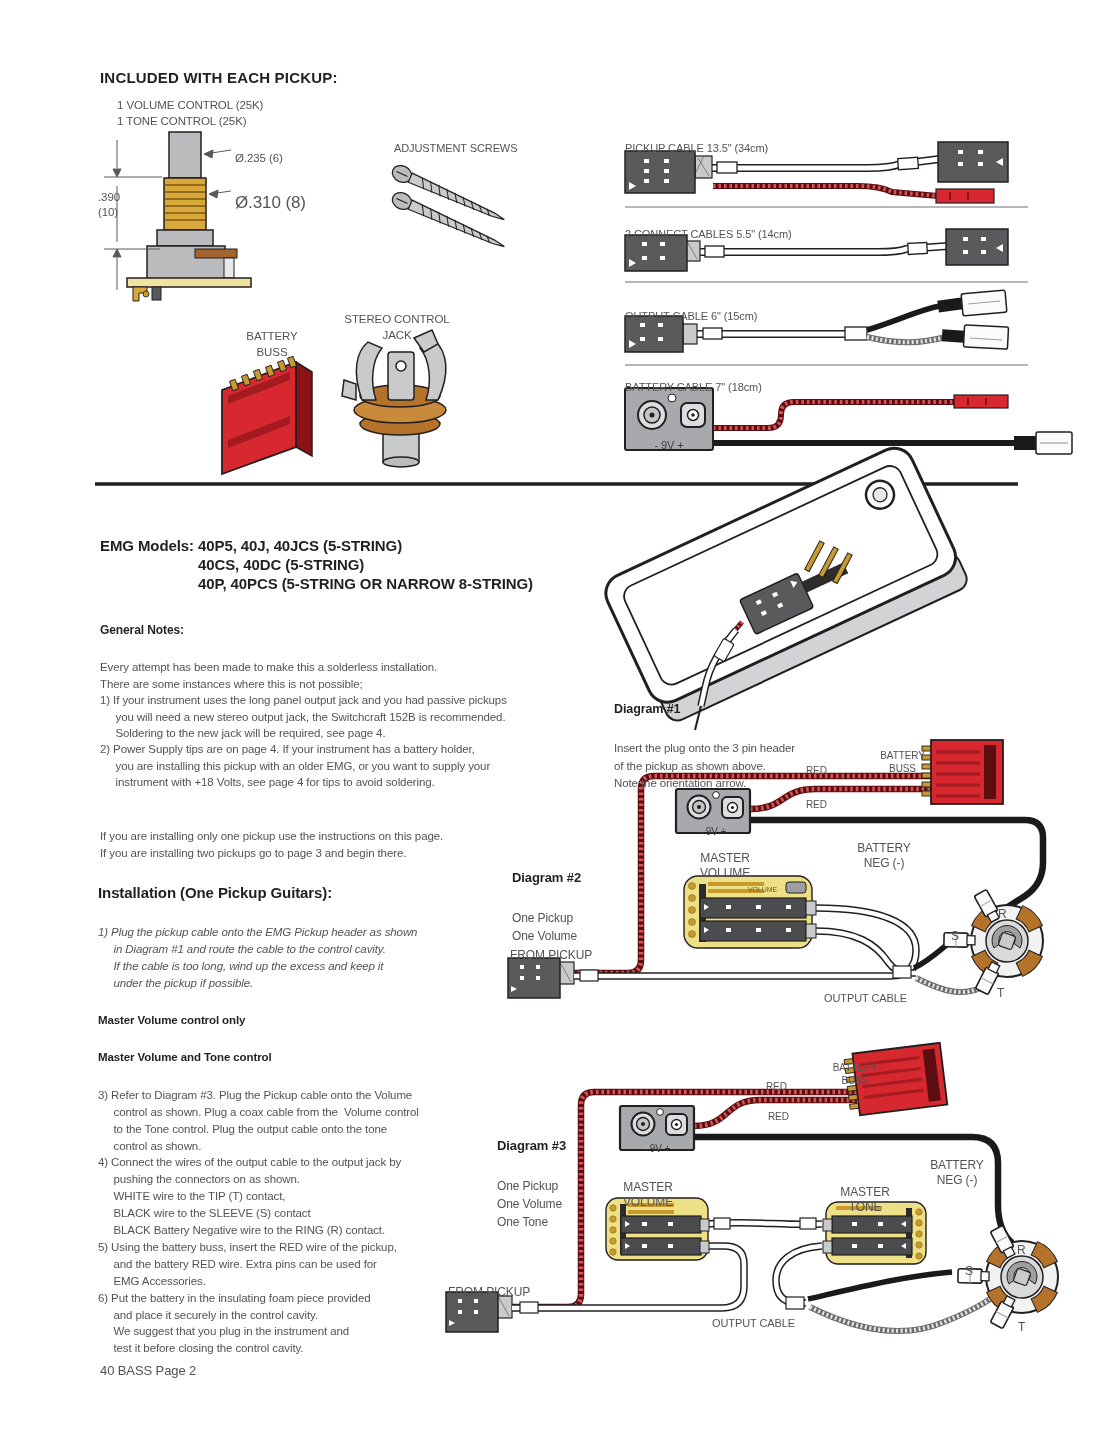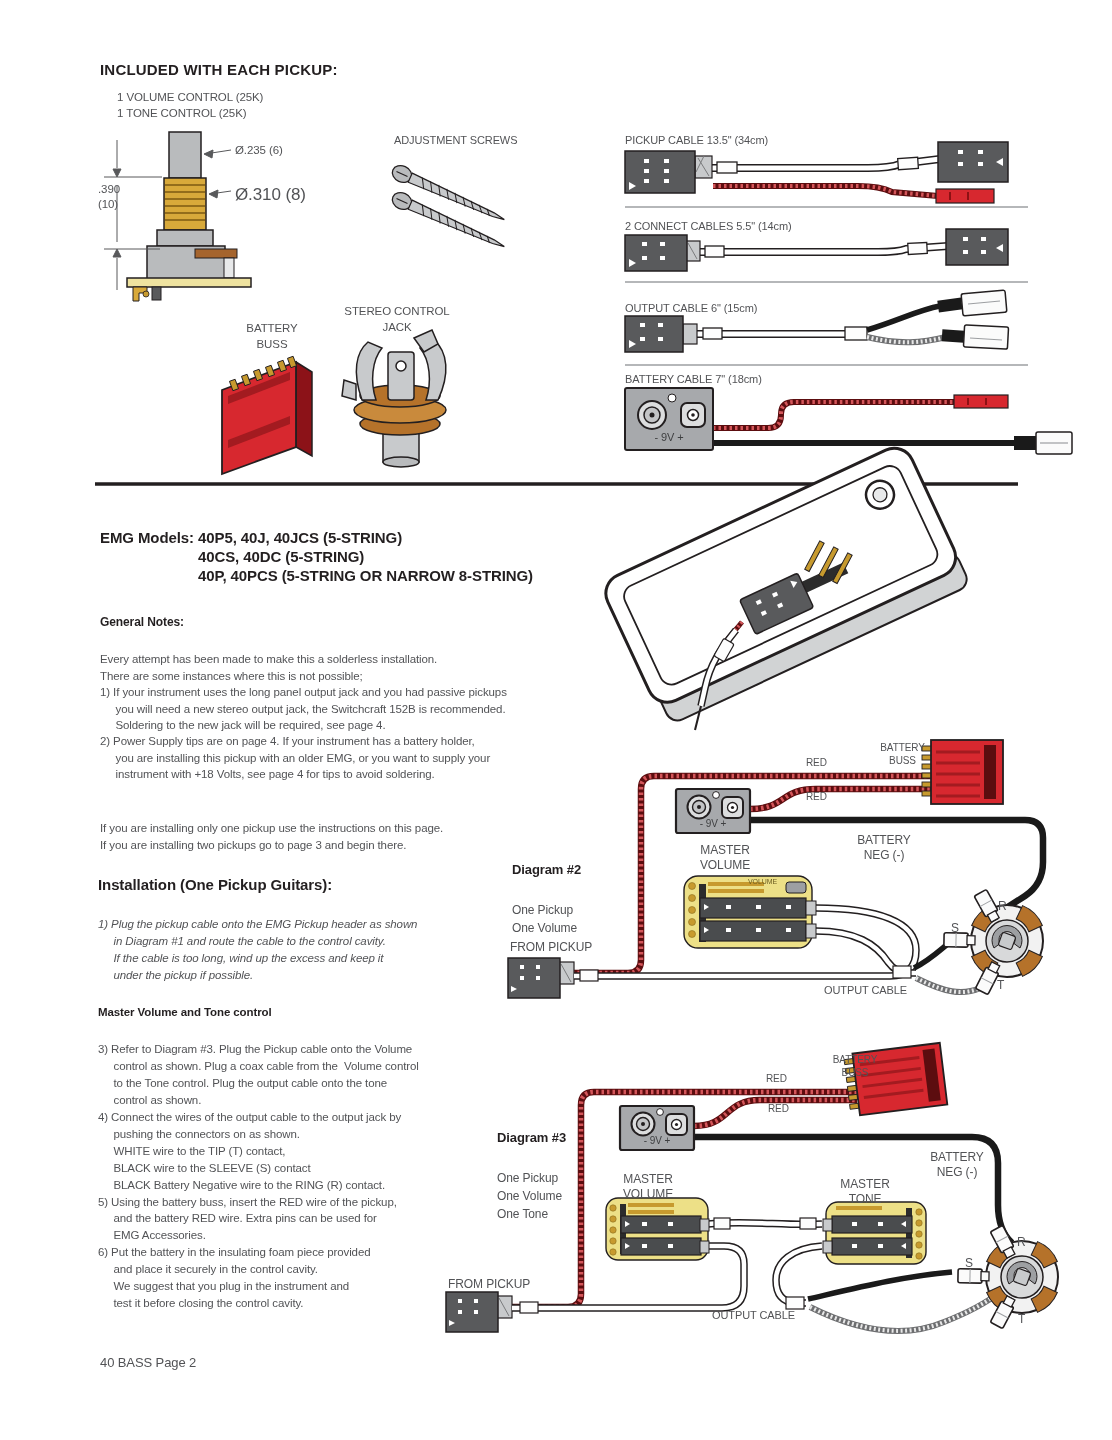--- a/index.html
+++ b/index.html
@@ -1,19 +1,19 @@
 <!DOCTYPE html>
 <html><head>
 <meta charset="utf-8">
 <style>
   html,body{margin:0;padding:0;background:#e5e5e5;}
   .page{position:relative;width:1112px;height:1440px;background:#ffffff;overflow:hidden;
         font-family:"Liberation Sans",sans-serif;color:#525356;}
   .art{position:absolute;left:0;top:0;}
-  .lbl{position:absolute;white-space:pre-line;line-height:1.28;letter-spacing:-0.1px;}
+  .lbl{position:absolute;white-space:pre-line;line-height:1.28;letter-spacing:-0.1px;margin-top:8px;}
   .pre{white-space:pre;}
   .ink{color:#231f20;font-weight:bold;}
   .ctr{text-align:center;}
   .tiny{font-size:10px;}
 </style>
 </head>
 <body>
 
 <div class="page">
 
@@ -523,20 +523,26 @@
 1) If your instrument uses the long panel output jack and you had passive pickups
      you will need a new stereo output jack, the Switchcraft 152B is recommended.
      Soldering to the new jack will be required, see page 4.
 2) Power Supply tips are on page 4. If your instrument has a battery holder,
      you are installing this pickup with an older EMG, or you want to supply your
      instrument with +18 Volts, see page 4 for tips to avoid soldering.</div>
   <div class="pre" style="font-size:11.5px;line-height:16.5px;margin-top:17px;">If you are installing only one pickup use the instructions on this page.
 If you are installing two pickups go to page 3 and begin there.</div>
 </div>
 
+<div class="lbl" style="left:614px;top:672px;">
+  <div class="ink" style="font-size:12.5px;line-height:19px;">Diagram #1</div>
+  <div style="font-size:11.5px;line-height:17.7px;white-space:pre-line;">Insert the plug onto the 3 pin header
+of the pickup as shown above.
+Note the orientation arrow.</div>
+</div>
 
 <div class="lbl ctr tiny" style="left:870px;top:741px;width:65px;line-height:13px;">BATTERY
 BUSS</div>
 <div class="lbl tiny" style="left:806px;top:757px;">RED</div>
 <div class="lbl tiny" style="left:806px;top:791px;">RED</div>
 <div class="lbl ctr" style="left:676px;top:818px;width:74px;font-size:10px;color:#3e3f41;">- 9V +</div>
 <div class="lbl ctr" style="left:844px;top:833px;width:80px;font-size:12px;line-height:15px;">BATTERY
 NEG (-)</div>
 <div class="lbl" style="left:512px;top:840px;">
   <div class="ink" style="font-size:13px;line-height:20px;">Diagram #2</div>
@@ -551,20 +557,21 @@
 <div class="lbl" style="left:998px;top:899px;font-size:12px;">R</div>
 <div class="lbl" style="left:951px;top:921px;font-size:12px;">S</div>
 <div class="lbl" style="left:997px;top:978px;font-size:12px;">T</div>
 
 <div class="lbl" style="left:98px;top:855px;width:440px;">
   <div class="ink" style="font-size:15px;line-height:20px;">Installation (One Pickup Guitars):</div>
   <div class="pre" style="font-size:11.5px;line-height:16.9px;font-style:italic;">1) Plug the pickup cable onto the EMG Pickup header as shown
      in Diagram #1 and route the cable to the control cavity.
      If the cable is too long, wind up the excess and keep it
      under the pickup if possible.</div>
+  <div class="ink pre" style="font-size:11.5px;line-height:16.9px;">Master Volume control only</div>
   <div class="ink pre" style="font-size:11.5px;line-height:16.9px;">Master Volume and Tone control</div>
   <div class="pre" style="font-size:11.5px;line-height:16.9px;">3) Refer to Diagram #3. Plug the Pickup cable onto the Volume
      control as shown. Plug a coax cable from the  Volume control
      to the Tone control. Plug the output cable onto the tone
      control as shown.
 4) Connect the wires of the output cable to the output jack by
      pushing the connectors on as shown.
      WHITE wire to the TIP (T) contact,
      BLACK wire to the SLEEVE (S) contact
      BLACK Battery Negative wire to the RING (R) contact.

